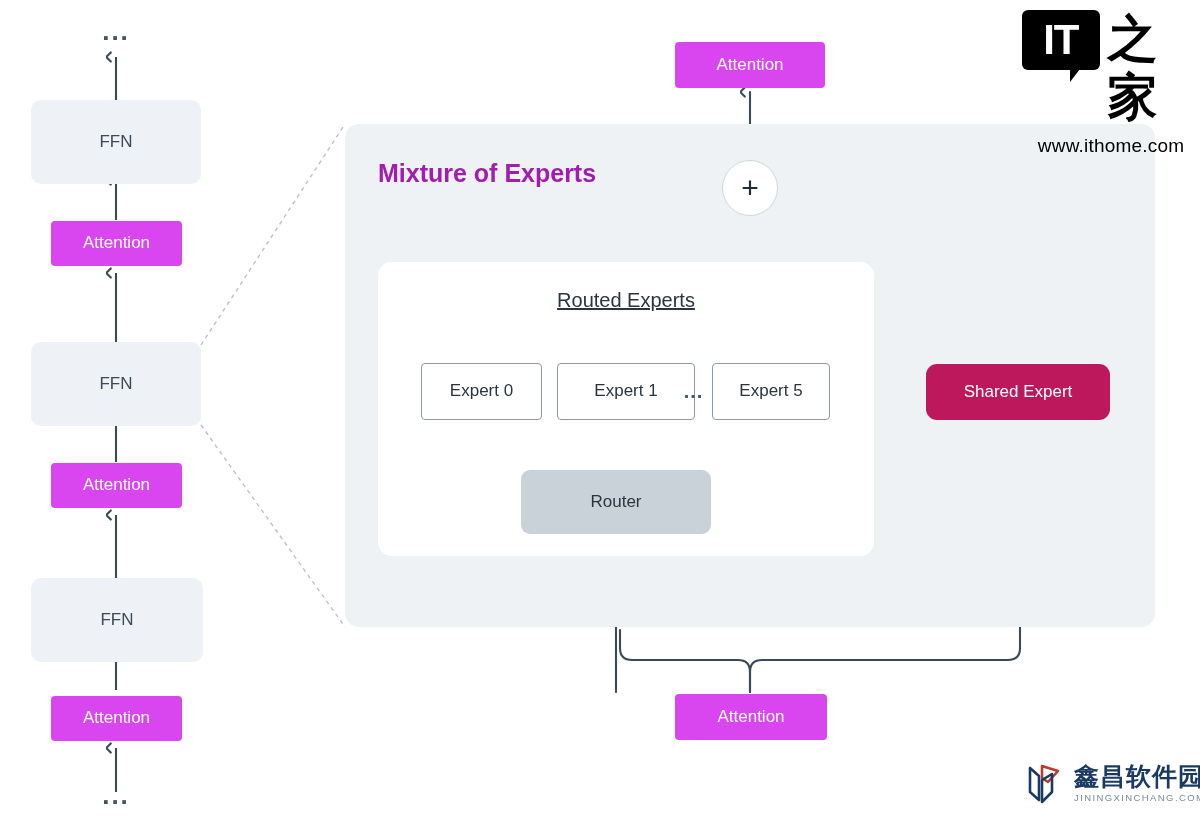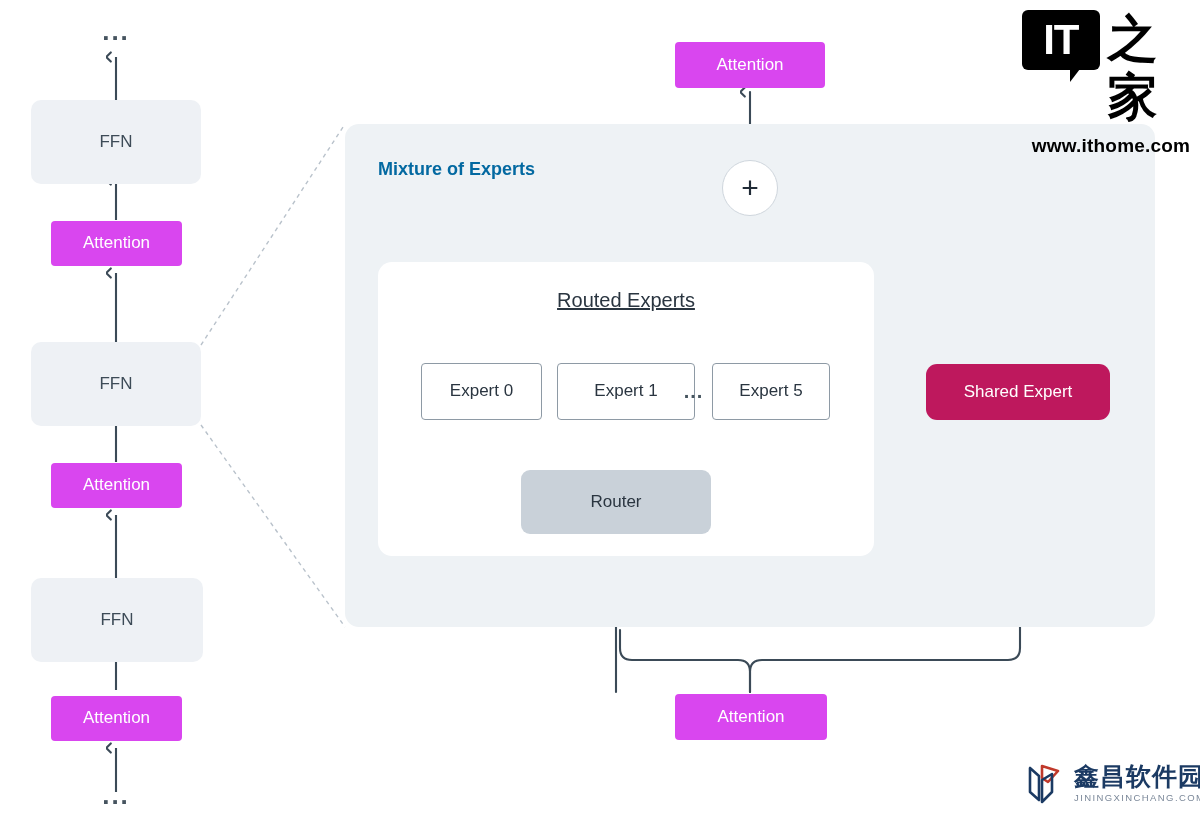--- a/index.html
+++ b/index.html
@@ -58,22 +58,22 @@
 
   
   .moe-panel {
     position: absolute;
     box-sizing: border-box;
     background: #eef2f5;
     border-radius: 14px;
   }
   .moe-title {
     position: absolute;
-    color: #0369a1;
-    font-size: 18px;
+    color: #a21caf;
+    font-size: 25px;
     font-weight: 700;
     white-space: nowrap;
   }
   .routed-card {
     position: absolute;
     box-sizing: border-box;
     background: #ffffff;
     border-radius: 14px;
   }
   .routed-title {
@@ -162,21 +162,21 @@
   .wm-cjk {
     color: #000000;
     font-size: 50px;
     font-weight: 700;
     line-height: 58px;
     font-family: "DejaVu Sans", sans-serif;
   }
   .wm-url {
     color: #000000;
     font-size: 19px;
-    font-weight: 700;
+    font-weight: 400;
     margin-top: 9px;
     letter-spacing: 0.2px;
   }
 
   .wm-xc {
     position: absolute;
     display: flex;
     align-items: center;
     gap: 8px;
   }

